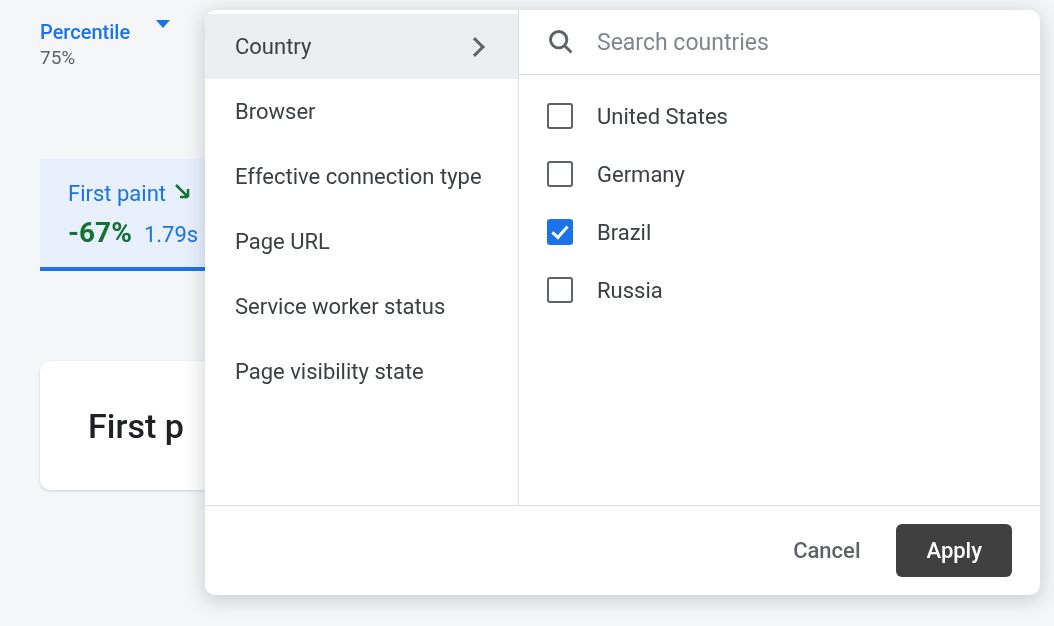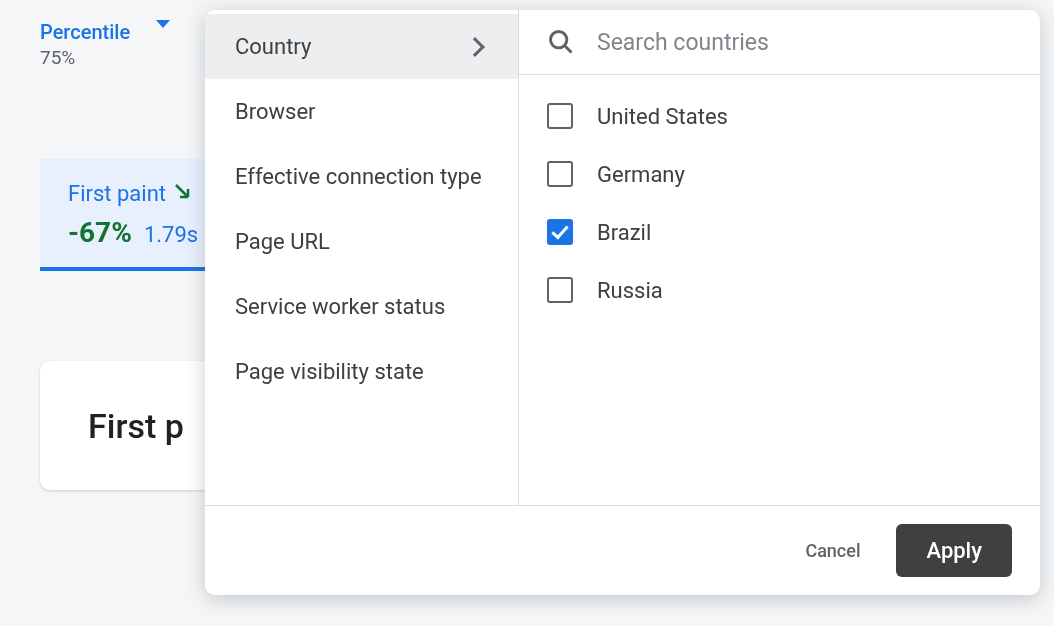--- a/index.html
+++ b/index.html
@@ -205,21 +205,21 @@
       border-top: 1px solid #dadce0;
       display: flex;
       justify-content: flex-end;
       align-items: center;
       padding: 18px 28px;
       gap: 36px;
     }
     .btn-cancel {
       background: none;
       border: none;
-      font-size: 18px;
+      font-size: 22px;
       color: #5f6368;
       font-weight: 500;
       cursor: pointer;
       font-family: inherit;
     }
     .btn-apply {
       background: #404040;
       border: none;
       color: #fff;
       font-size: 22px;

